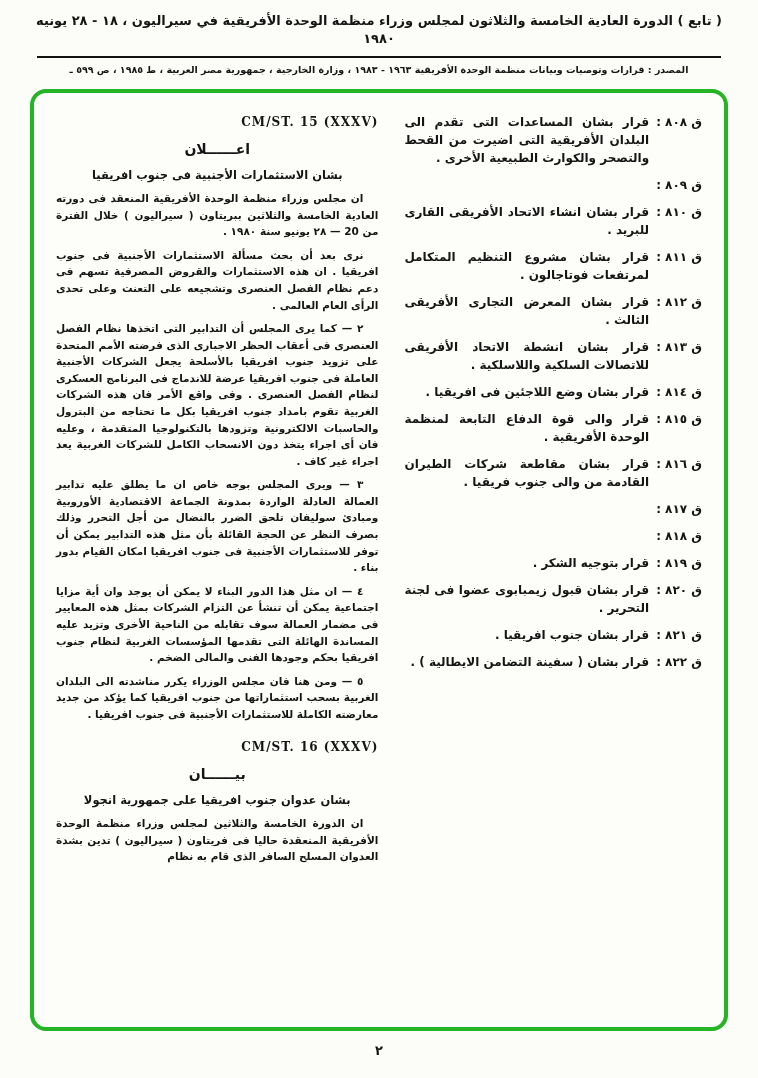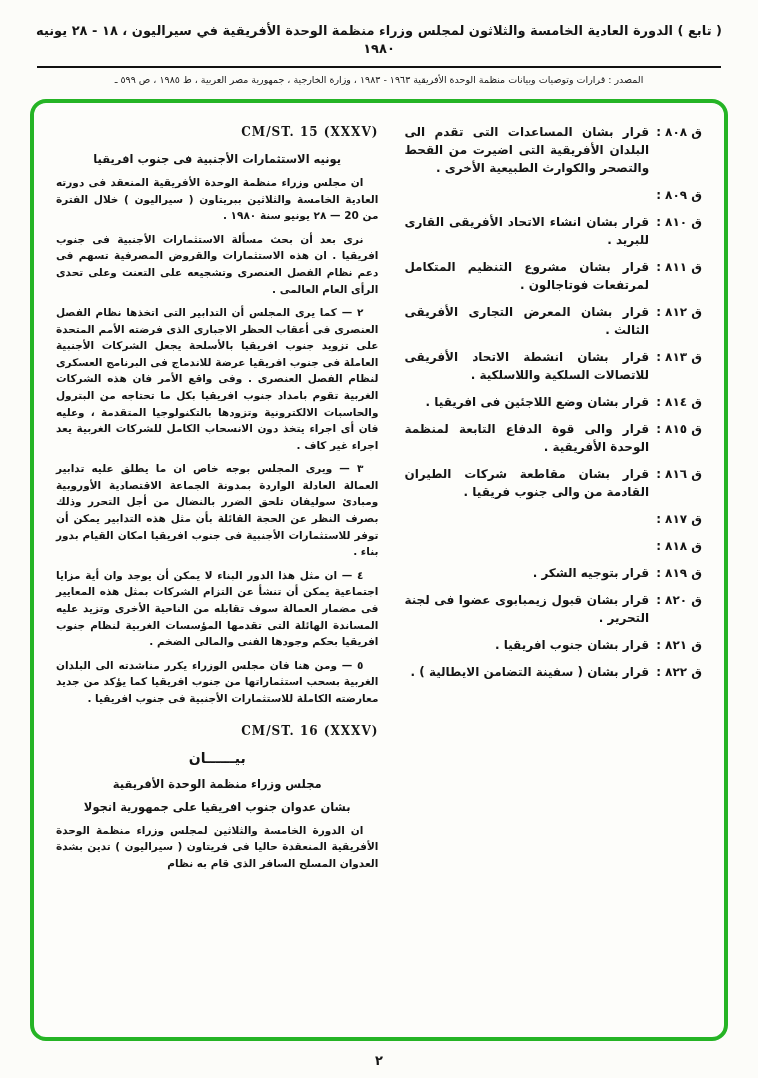--- a/index.html
+++ b/index.html
@@ -10,36 +10,36 @@
     font-family: "DejaVu Sans", sans-serif;
     color: #151515;
     direction: rtl;
     overflow: hidden;
     position: relative;
   }
   .page { width: 758px; height: 1078px; }
 
   .header {
     margin: 0 34px;
-    padding-top: 22px;
+    padding-top: 12px;
     text-align: center;
     font-weight: bold;
     font-size: 13px;
     line-height: 1.4;
   }
   .rule {
     width: 684px;
     height: 2px;
     background: #111;
     margin: 8px auto 6px;
   }
   .source {
     margin: 0 26px;
     text-align: center;
-    font-weight: normal;
+    font-weight: bold;
     font-size: 9.5px;
   }
 
   .green-box {
     box-sizing: border-box;
     width: 698px;
     height: 942px;
     margin: 14px auto 0;
     border: 4px solid #25b425;
     border-radius: 16px;
@@ -166,39 +166,39 @@
           </div>
 
           <div class="res-item">
             <span class="res-num">ق ٨٢٢ :</span>
             <span class="res-text">قرار بشان ( سفينة التضامن الايطالية ) .</span>
           </div>
         </div>
 
       <div class="col-decl">
         <div class="ref">CM/ST. 15 (XXXV)</div>
-        <div class="subtitle">يونيه الاستثمارات الأجنبية فى جنوب افريقيا</div>
+        <div class="title">اعــــــلان</div>
+        <div class="subtitle">بشان الاستثمارات الأجنبية فى جنوب افريقيا</div>
         <div>
 
             <p class="para">ان مجلس وزراء منظمة الوحدة الأفريقية المنعقد فى دورته العادية الخامسة والثلاثين ببريتاون ( سيراليون ) خلال الفترة من 20 — ٢٨ يونيو سنة ١٩٨٠ .</p>
 
             <p class="para">نرى بعد أن بحث مسألة الاستثمارات الأجنبية فى جنوب افريقيا . ان هذه الاستثمارات والقروض المصرفية تسهم فى دعم نظام الفصل العنصرى وتشجيعه على التعنت وعلى تحدى الرأى العام العالمى .</p>
 
             <p class="para">٢ — كما يرى المجلس أن التدابير التى اتخذها نظام الفصل العنصرى فى أعقاب الحظر الاجبارى الذى فرضته الأمم المتحدة على تزويد جنوب افريقيا بالأسلحة يجعل الشركات الأجنبية العاملة فى جنوب افريقيا عرضة للاندماج فى البرنامج العسكرى لنظام الفصل العنصرى . وفى واقع الأمر فان هذه الشركات الغربية تقوم بامداد جنوب افريقيا بكل ما تحتاجه من البترول والحاسبات الالكترونية وتزودها بالتكنولوجيا المتقدمة ، وعليه فان أى اجراء يتخذ دون الانسحاب الكامل للشركات الغربية يعد اجراء غير كاف .</p>
 
             <p class="para">٣ — ويرى المجلس بوجه خاص ان ما يطلق عليه تدابير العمالة العادلة الواردة بمدونة الجماعة الاقتصادية الأوروبية ومبادئ سوليفان تلحق الضرر بالنضال من أجل التحرر وذلك بصرف النظر عن الحجة القائلة بأن مثل هذه التدابير يمكن أن توفر للاستثمارات الأجنبية فى جنوب افريقيا امكان القيام بدور بناء .</p>
 
             <p class="para">٤ — ان مثل هذا الدور البناء لا يمكن أن يوجد وان أية مزايا اجتماعية يمكن أن تنشأ عن التزام الشركات بمثل هذه المعايير فى مضمار العمالة سوف تقابله من الناحية الأخرى وتزيد عليه المساندة الهائلة التى تقدمها المؤسسات الغربية لنظام جنوب افريقيا بحكم وجودها الفنى والمالى الضخم .</p>
 
             <p class="para">٥ — ومن هنا فان مجلس الوزراء يكرر مناشدته الى البلدان الغربية بسحب استثماراتها من جنوب افريقيا كما يؤكد من جديد معارضته الكاملة للاستثمارات الأجنبية فى جنوب افريقيا .</p>
           </div>
 
         <div class="ref ref2">CM/ST. 16 (XXXV)</div>
         <div class="title">بيــــــان</div>
-        <div class="subtitle">مجلس وزراء منظمة الوحدة الأفريقية</div>
         <div class="subtitle">بشان عدوان جنوب افريقيا على جمهورية انجولا</div>
         <div>
 
             <p class="para">ان الدورة الخامسة والثلاثين لمجلس وزراء منظمة الوحدة الأفريقية المنعقدة حاليا فى فريتاون ( سيراليون ) تدين بشدة العدوان المسلح السافر الذى قام به نظام</p>
           </div>
       </div>
 
     </div>
   </div>
 

